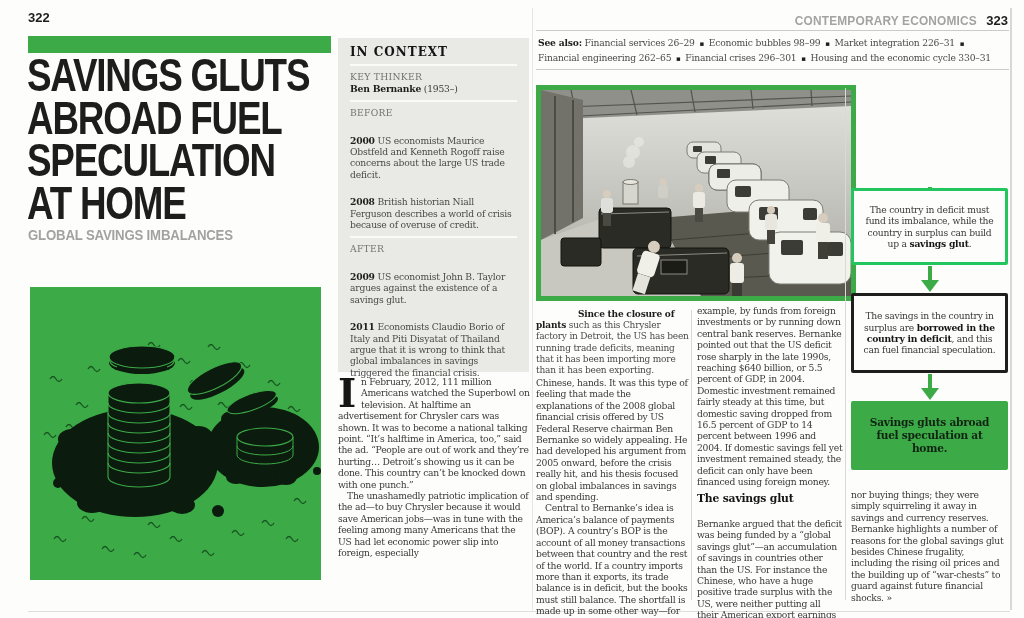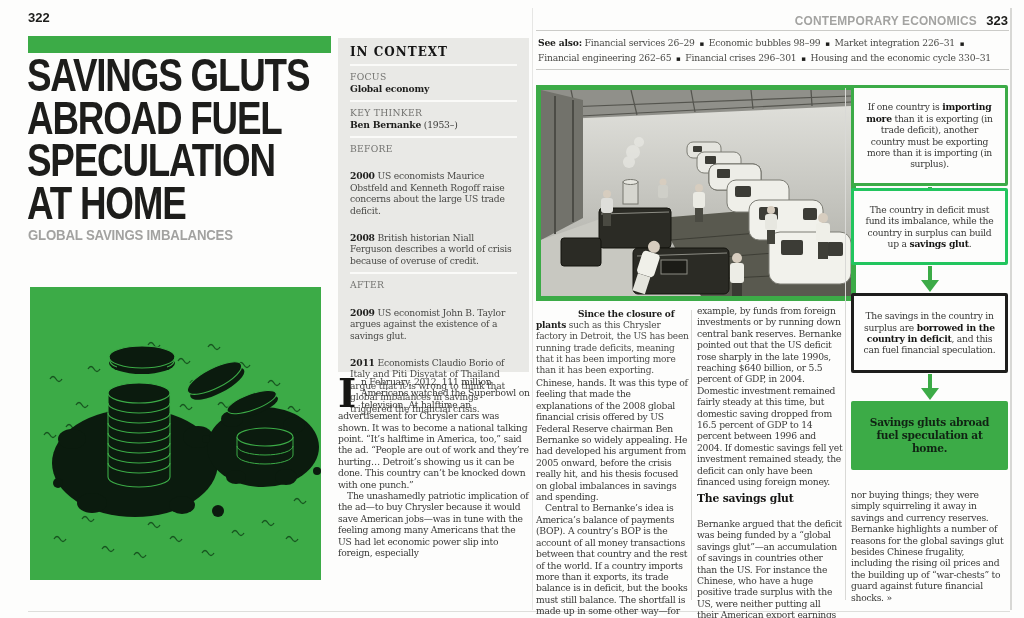--- a/index.html
+++ b/index.html
@@ -213,24 +213,20 @@
       <g transform="rotate(-20 222 116)">
         <ellipse cx="222" cy="120" rx="26" ry="8" fill="#0b1b0e"></ellipse>
         <ellipse cx="222" cy="115" rx="26" ry="8" fill="#0b1b0e" stroke="#3cab47" stroke-width="1"></ellipse>
       </g>
     </svg>
   </div>
 
   <div class="abs sidebar">
     <div class="ctx-header">IN CONTEXT</div>
     <div class="ctx-section">
-      <div class="ctx-label">FOCUS</div>
-      <div class="ctx-value">Global economy</div>
-    </div>
-    <div class="ctx-section">
       <div class="ctx-label">KEY THINKER</div>
       <div><span class="ctx-value">Ben Bernanke</span><span> (1953–)</span></div>
     </div>
     <div class="ctx-section">
       <div class="ctx-label">BEFORE</div>
       <p class="ctx-item"><b>2000</b><span> US economists Maurice Obstfeld and Kenneth Rogoff raise concerns about the large US trade deficit.</span></p>
       <p class="ctx-item"><b>2008</b><span> British historian Niall Ferguson describes a world of crisis because of overuse of credit.</span></p>
     </div>
     <div class="ctx-section">
       <div class="ctx-label">AFTER</div>
@@ -396,23 +392,20 @@
   <div class="abs col col3">
     <p>example, by funds from foreign investments or by running down central bank reserves. Bernanke pointed out that the US deficit rose sharply in the late 1990s, reaching $640 billion, or 5.5 percent of GDP, in 2004. Domestic investment remained fairly steady at this time, but domestic saving dropped from 16.5 percent of GDP to 14 percent between 1996 and 2004. If domestic savings fell yet investment remained steady, the deficit can only have been financed using foreign money.</p>
     <h3 class="body-subhead">The savings glut</h3>
     <p>Bernanke argued that the deficit was being funded by a “global savings glut”—an accumulation of savings in countries other than the US. For instance the Chinese, who have a huge positive trade surplus with the US, were neither putting all their American export earnings into investment at home</p>
   </div>
 
   <div class="abs col col4">
     <p>nor buying things; they were simply squirreling it away in savings and currency reserves. Bernanke highlights a number of reasons for the global savings glut besides Chinese frugality, including the rising oil prices and the building up of “war-chests” to guard against future financial shocks. »</p>
   </div>
 
-  <div class="abs fc-box fc-box1">
-    <span><span>If one country is </span><b>importing more</b><span> than it is exporting (in trade deficit), another country must be exporting more than it is importing (in surplus).</span></span>
-  </div>
   <svg class="abs fc-arrow fc-arrow1" viewBox="0 0 24 26">
       <line x1="12" y1="0" x2="12" y2="16" stroke="#3cab47" stroke-width="4"></line>
       <polygon points="3,14 21,14 12,26" fill="#3cab47"></polygon>
     </svg>
 
   <div class="abs fc-box fc-box2">
     <span><span>The country in deficit must fund its imbalance, while the country in surplus can build up a </span><b>savings glut</b><span>.</span></span>
   </div>
   <svg class="abs fc-arrow fc-arrow2" viewBox="0 0 24 26">
       <line x1="12" y1="0" x2="12" y2="16" stroke="#3cab47" stroke-width="4"></line>

